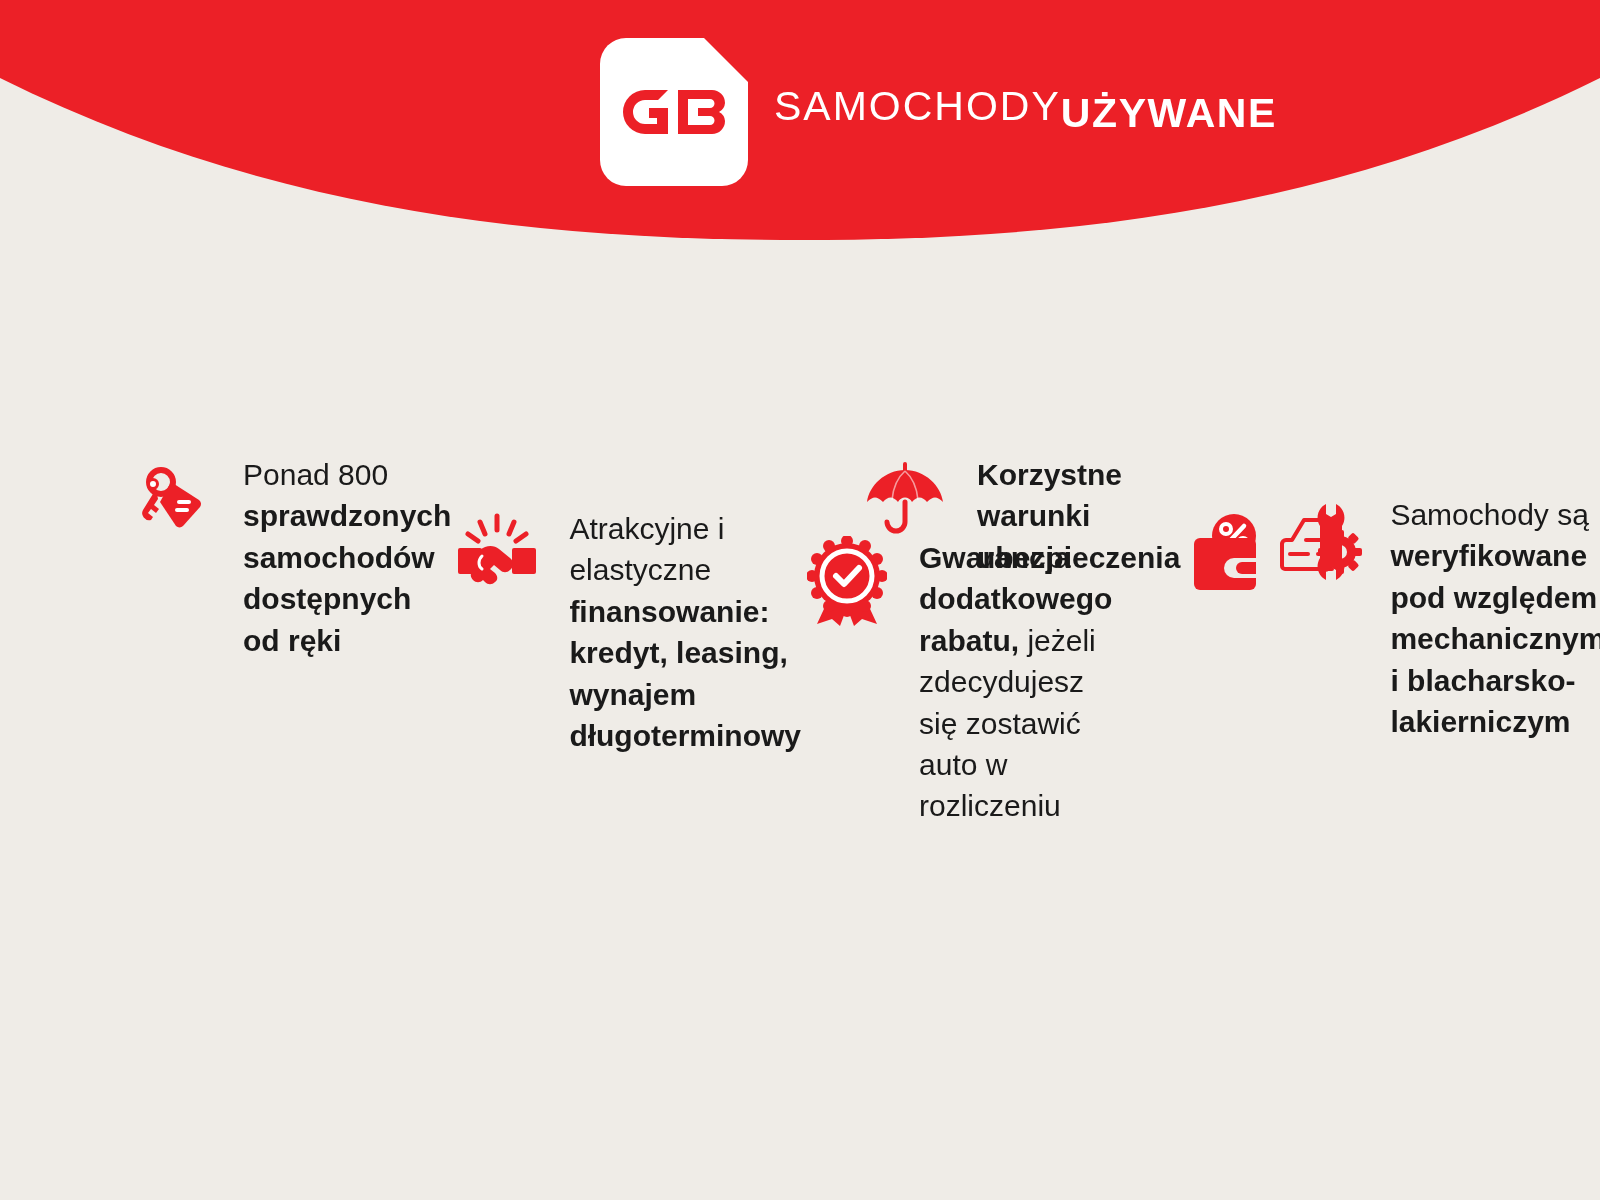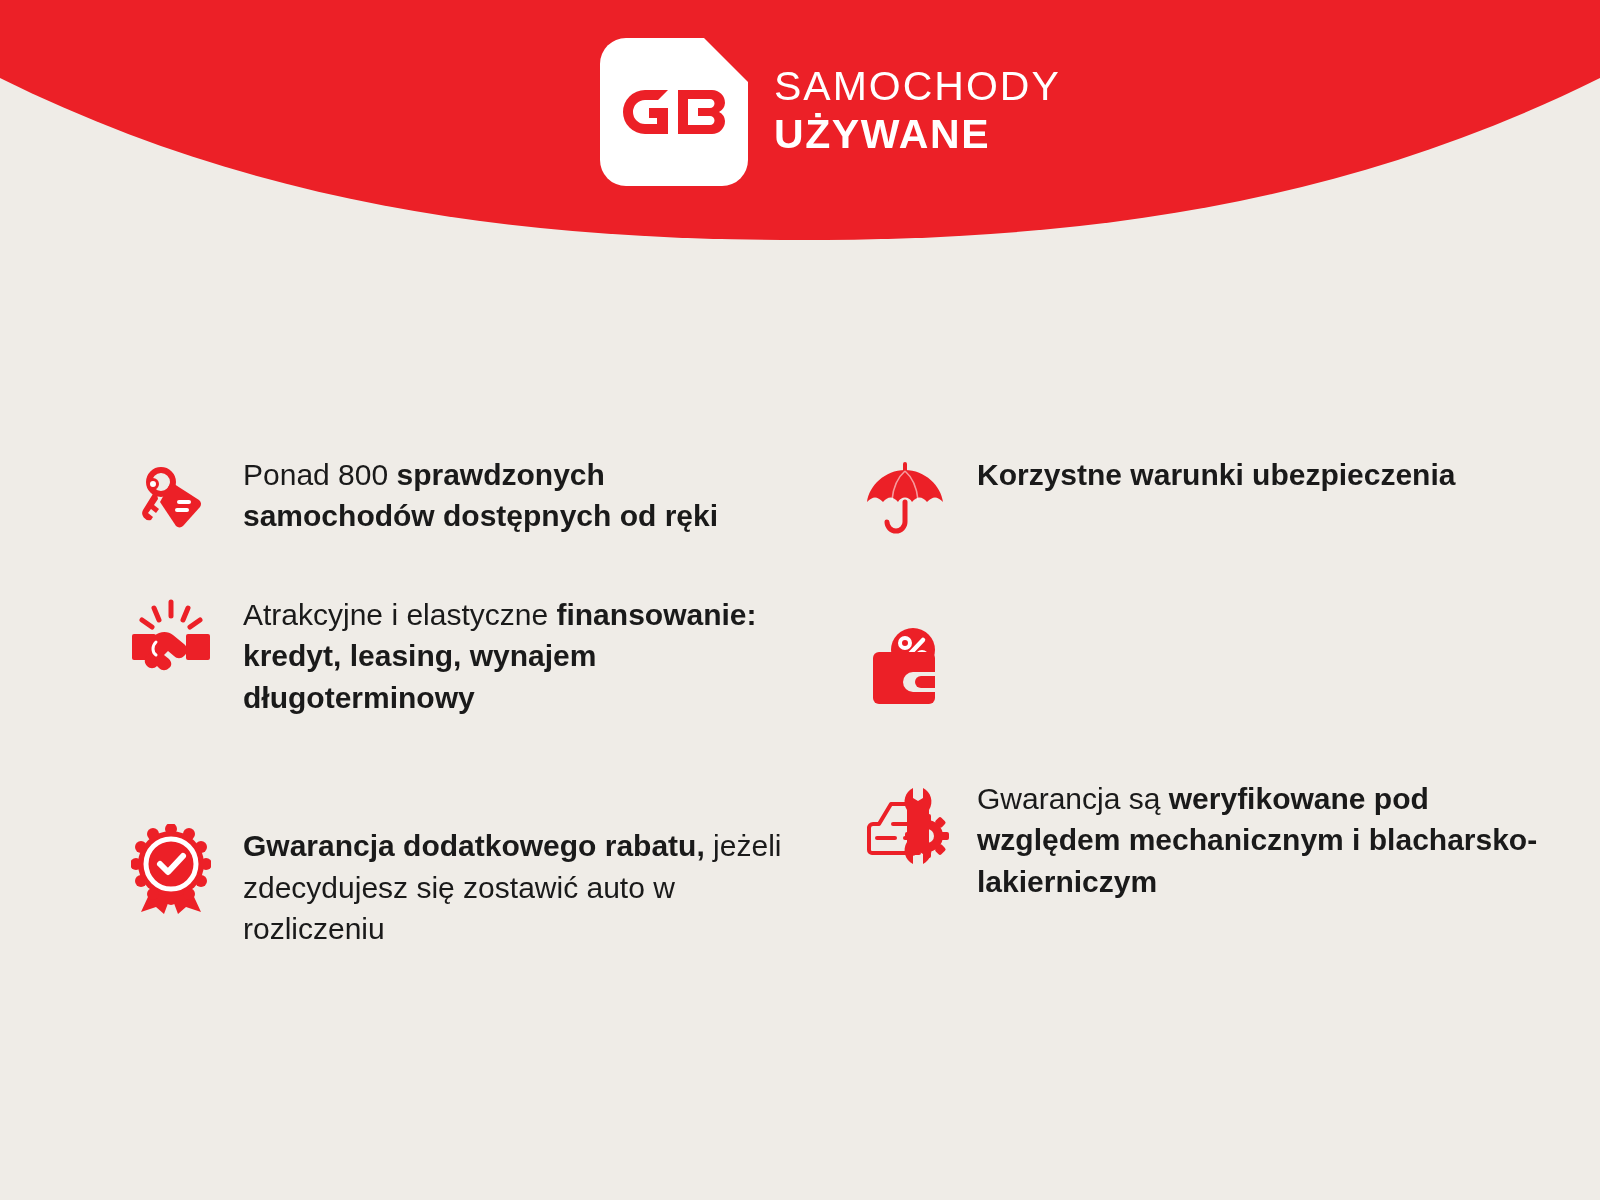--- a/index.html
+++ b/index.html
@@ -38,21 +38,21 @@
   
   #logo-mark {
     position:relative;
     width:148px; height:148px;
     flex:0 0 auto;
   }
   #logo-mark svg { display:block; width:148px; height:148px; }
 
   #logo-words {
     display:flex;
-    flex-direction:column;
+    flex-direction:row;
     justify-content:flex-end;
     line-height:1.0;
     padding-bottom:4px;
   }
   .logo-line-1 {
     color:#FFFFFF;
     font-size:41px;
     font-weight:400;
     letter-spacing:2.0px;
     white-space:nowrap;
@@ -70,21 +70,21 @@
   #benefits {
     position:absolute;
     top:430px; left:0;
     width:1600px;
     display:grid;
     grid-template-columns:720px 760px;
     column-gap:0px;
     padding-left:125px;
   }
 
-  .benefit-col { display:flex; flex-direction:column; }
+  .benefit-col { display:flex; flex-direction:row; }
 
   .benefit {
     display:flex;
     align-items:flex-start;
     gap:26px;
   }
 
   .benefit-icon {
     flex:0 0 auto;
     width:92px; height:92px;
@@ -99,21 +99,21 @@
     font-size:30px;
     line-height:1.38;
     font-weight:400;
     padding-top:2px;
     max-width:560px;
   }
   .benefit-text b { font-weight:700; }
 
   
   .left-1  { margin-top:22px; }
-  .left-2  { margin-top:48px; }
+  .left-2  { margin-top:76px; }
   .left-3  { margin-top:105px; }
 
   .right-1 { margin-top:22px; }
   .right-2 { margin-top:78px; }
   .right-3 { margin-top:62px; }
 
   .col-right { padding-left:14px; }
   .col-right .benefit-text { max-width:580px; }
 </style>
 </head>
@@ -317,18 +317,18 @@
               </g>
               <circle cx="66" cy="56" r="7" fill="#EFECE7"></circle>
 
               <path d="M52,8 L52,18 L57,21 L62,18 L62,8 C70,12 73,22 68,30 L68,62
                        C73,70 70,80 62,84 L62,74 L57,71 L52,74 L52,84
                        C44,80 41,70 46,62 L46,30 C41,22 44,12 52,8 Z"></path>
             </g>
           </svg>
         </span>
         <div class="benefit-text">
-          <span>Gwarancja są </span><b>weryfikowane pod względem mechanicznym i blacharsko-lakierniczym</b><span></span>
+          <span>Samochody są </span><b>weryfikowane pod względem mechanicznym i blacharsko-lakierniczym</b><span></span>
         </div>
       </div>
     </div>
   </div>
 </div>
 
 </body></html>

